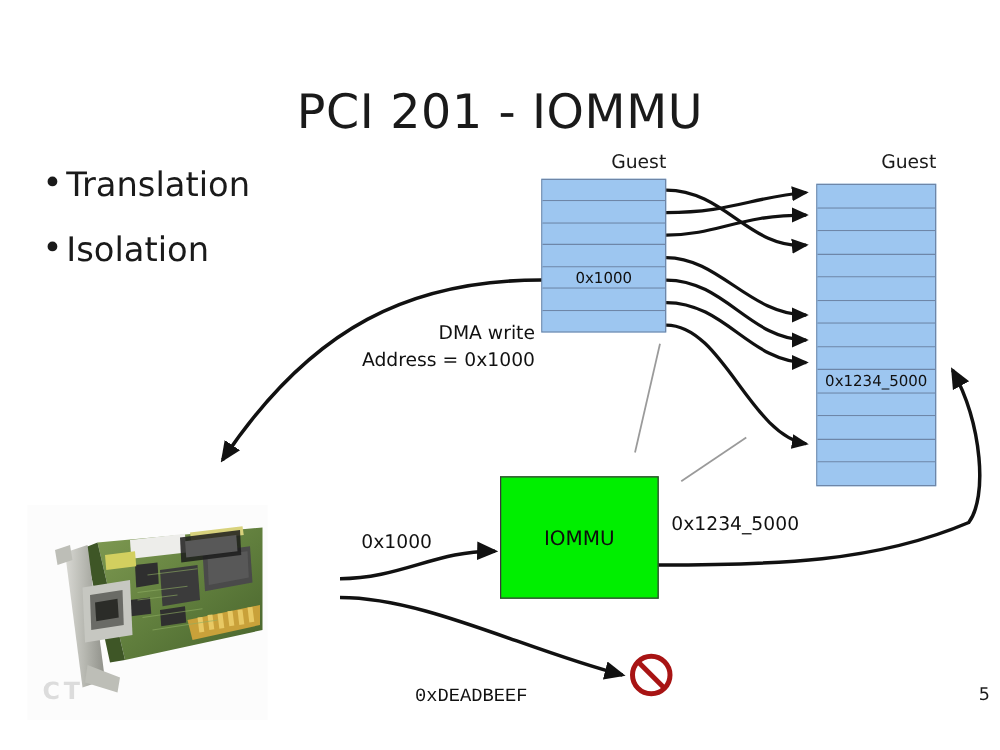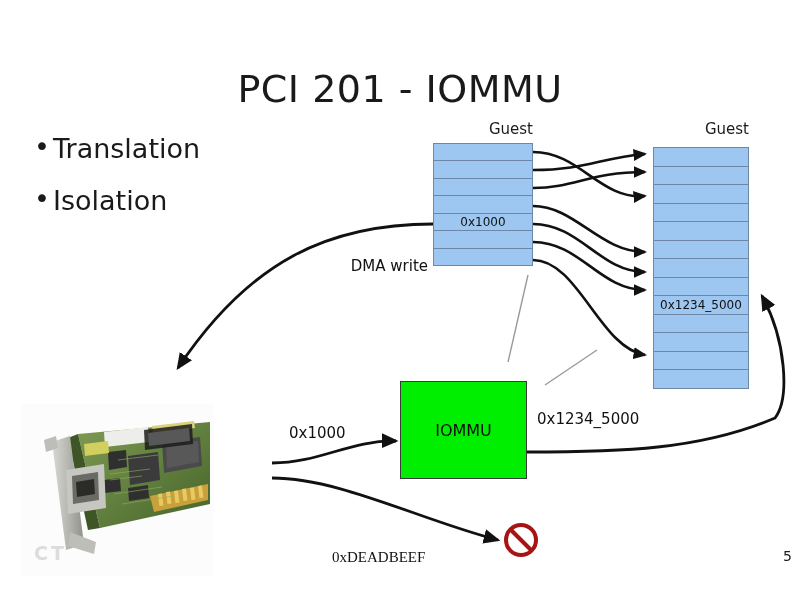--- a/index.html
+++ b/index.html
@@ -102,21 +102,21 @@
     color: #0d0d0d;
   }
 
   .anno {
     position: absolute;
     font-size: 15px;
     color: #111;
     white-space: nowrap;
   }
   .anno.mono {
-    font-family: Liberation Serif, serif;
+    font-family: Liberation Mono, monospace;
     font-size: 15px;
   }
   #dma-note {
     position: absolute;
     left: 228px;
     top: 256px;
     width: 200px;
     text-align: right;
     font-size: 15px;
     color: #111;
@@ -313,20 +313,21 @@
     </svg>
     <div id="nic-watermark">CT</div>
   </div>
 
   <div id="iommu-box">
     <span>IOMMU</span>
   </div>
 
   <div id="dma-note">
     <div>DMA write</div>
+    <div>Address = 0x1000</div>
   </div>
   <div class="anno" id="label-guest-addr-in">0x1000</div>
   <div class="anno" id="label-host-addr-out">0x1234_5000</div>
   <div class="anno mono" id="label-bad-addr">0xDEADBEEF</div>
 
   <div id="page-number">5</div>
 
   <svg class="layer">
     <defs>
       <marker id="ah" viewBox="0 0 10 10" refX="8.5" refY="5" markerWidth="5.2" markerHeight="5.2" orient="auto-start-reverse">

